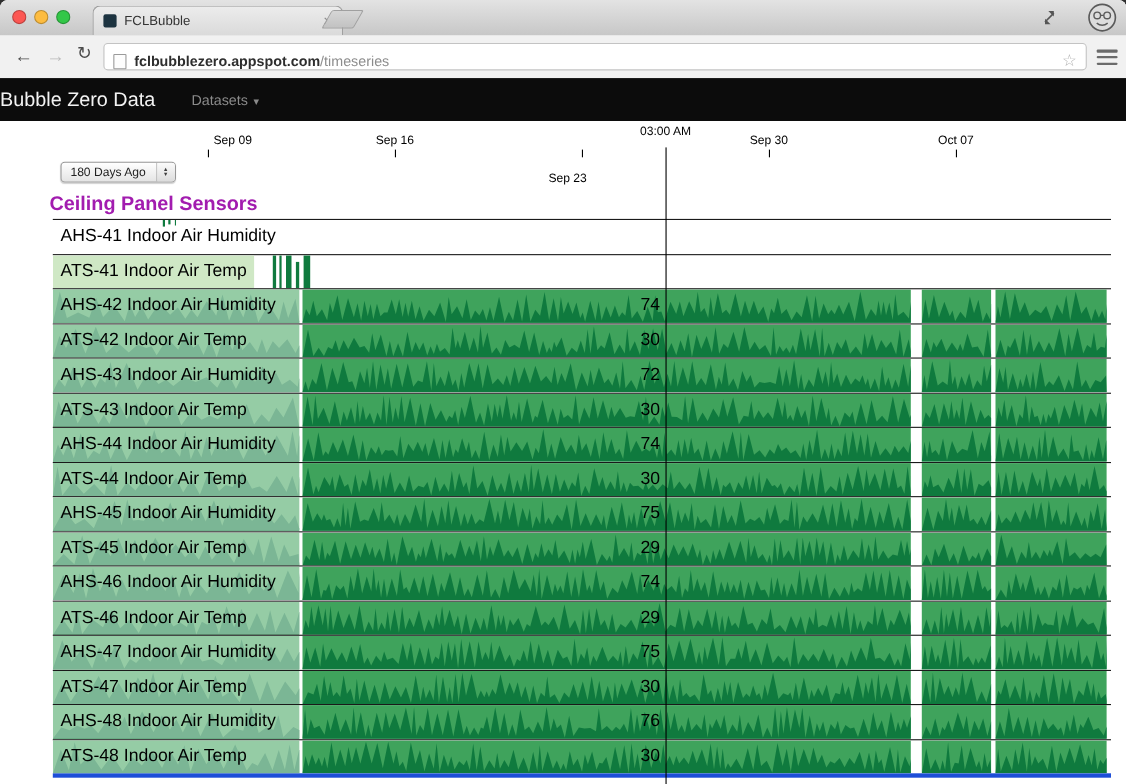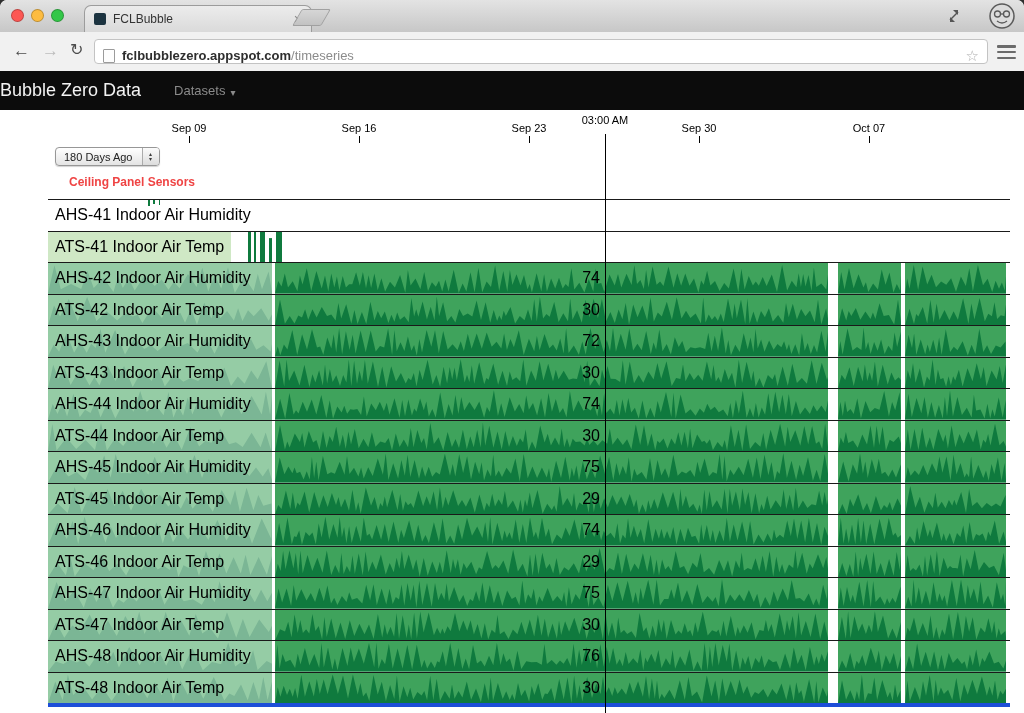--- a/index.html
+++ b/index.html
@@ -44,21 +44,21 @@
   
   .content{position:absolute;top:110px;left:0;width:1024px;height:603px;background:#fff}
   .time-axis{position:absolute;left:48px;top:0;width:962px;height:36px}
   .axis-label{position:absolute;top:12px;width:80px;text-align:center;font-size:11px;color:#000;white-space:nowrap}
   .axis-tick{position:absolute;top:26px;width:1px;height:7px;background:#000}
   .cursor-label{position:absolute;top:4px;left:517px;width:80px;text-align:center;font-size:11px;color:#000}
   .rule{position:absolute;left:605px;top:24px;width:1px;height:579px;background:#000;z-index:4}
 
   .range-select{position:absolute;left:55px;top:37px;height:19px;border:1px solid #979797;border-radius:4px;background:linear-gradient(#ffffff,#e4e4e4);display:flex;align-items:center;font-size:11px;color:#222;padding-left:8px;box-shadow:0 1px 1px rgba(0,0,0,.18);box-sizing:border-box}
   .stepper{margin-left:9px;width:16px;height:100%;border-left:1px solid #ababab;display:flex;flex-direction:column;align-items:center;justify-content:center;font-size:6px;line-height:5px;color:#3e3e3e;background:linear-gradient(#fbfbfb,#dcdcdc);border-radius:0 3px 3px 0}
-  .section-title{position:absolute;left:69px;top:65px;font-size:12px;font-weight:bold;color:#ef4444}
+  .section-title{position:absolute;left:45px;top:65px;font-size:18px;font-weight:bold;color:#a21caf}
 
   .rows{position:absolute;left:48px;top:89px;width:962px;border-bottom:4px solid #1d4ed8;z-index:1}
   .ts-row{position:relative;height:31.5px;border-top:1px solid #1a1a1a;box-sizing:border-box;overflow:hidden}
   .row-chart{position:absolute;left:0;top:0;width:100%;height:100%;display:block}
   .row-label{position:absolute;left:7px;top:50%;transform:translateY(-50%);font-size:16px;color:#000;white-space:nowrap}
   .row-value{position:absolute;right:410px;top:50%;transform:translateY(-50%);font-size:16px;color:#000;white-space:nowrap}
 </style>
 </head>
 <body>
 
@@ -116,25 +116,25 @@
     <span class="app-title">Bubble Zero Data</span>
     <span class="datasets">
       <span>Datasets</span>
       <span class="caret">▾</span>
     </span>
   </div>
 
   <div class="content">
     <div class="time-axis">
       <div class="cursor-label">03:00 AM</div>
-    <div class="axis-label" style="left: 101px;">Sep 09</div>
+    <div class="axis-label" style="left: 101px; text-align: right;">Sep 09</div>
         <div class="axis-tick" style="left: 141px;"></div>
         <div class="axis-label" style="left: 271px;">Sep 16</div>
         <div class="axis-tick" style="left: 311px;"></div>
-        <div class="axis-label" style="left: 441px;">Sep 23</div>
+        <div class="axis-label" style="left: 428px; margin-top: 34px;">Sep 23</div>
         <div class="axis-tick" style="left: 481px;"></div>
         <div class="axis-label" style="left: 611px;">Sep 30</div>
         <div class="axis-tick" style="left: 651px;"></div>
         <div class="axis-label" style="left: 781px;">Oct 07</div>
         <div class="axis-tick" style="left: 821px;"></div>
       </div>
 
     <div class="range-select">
       <span>180 Days Ago</span>
       <span class="stepper">

